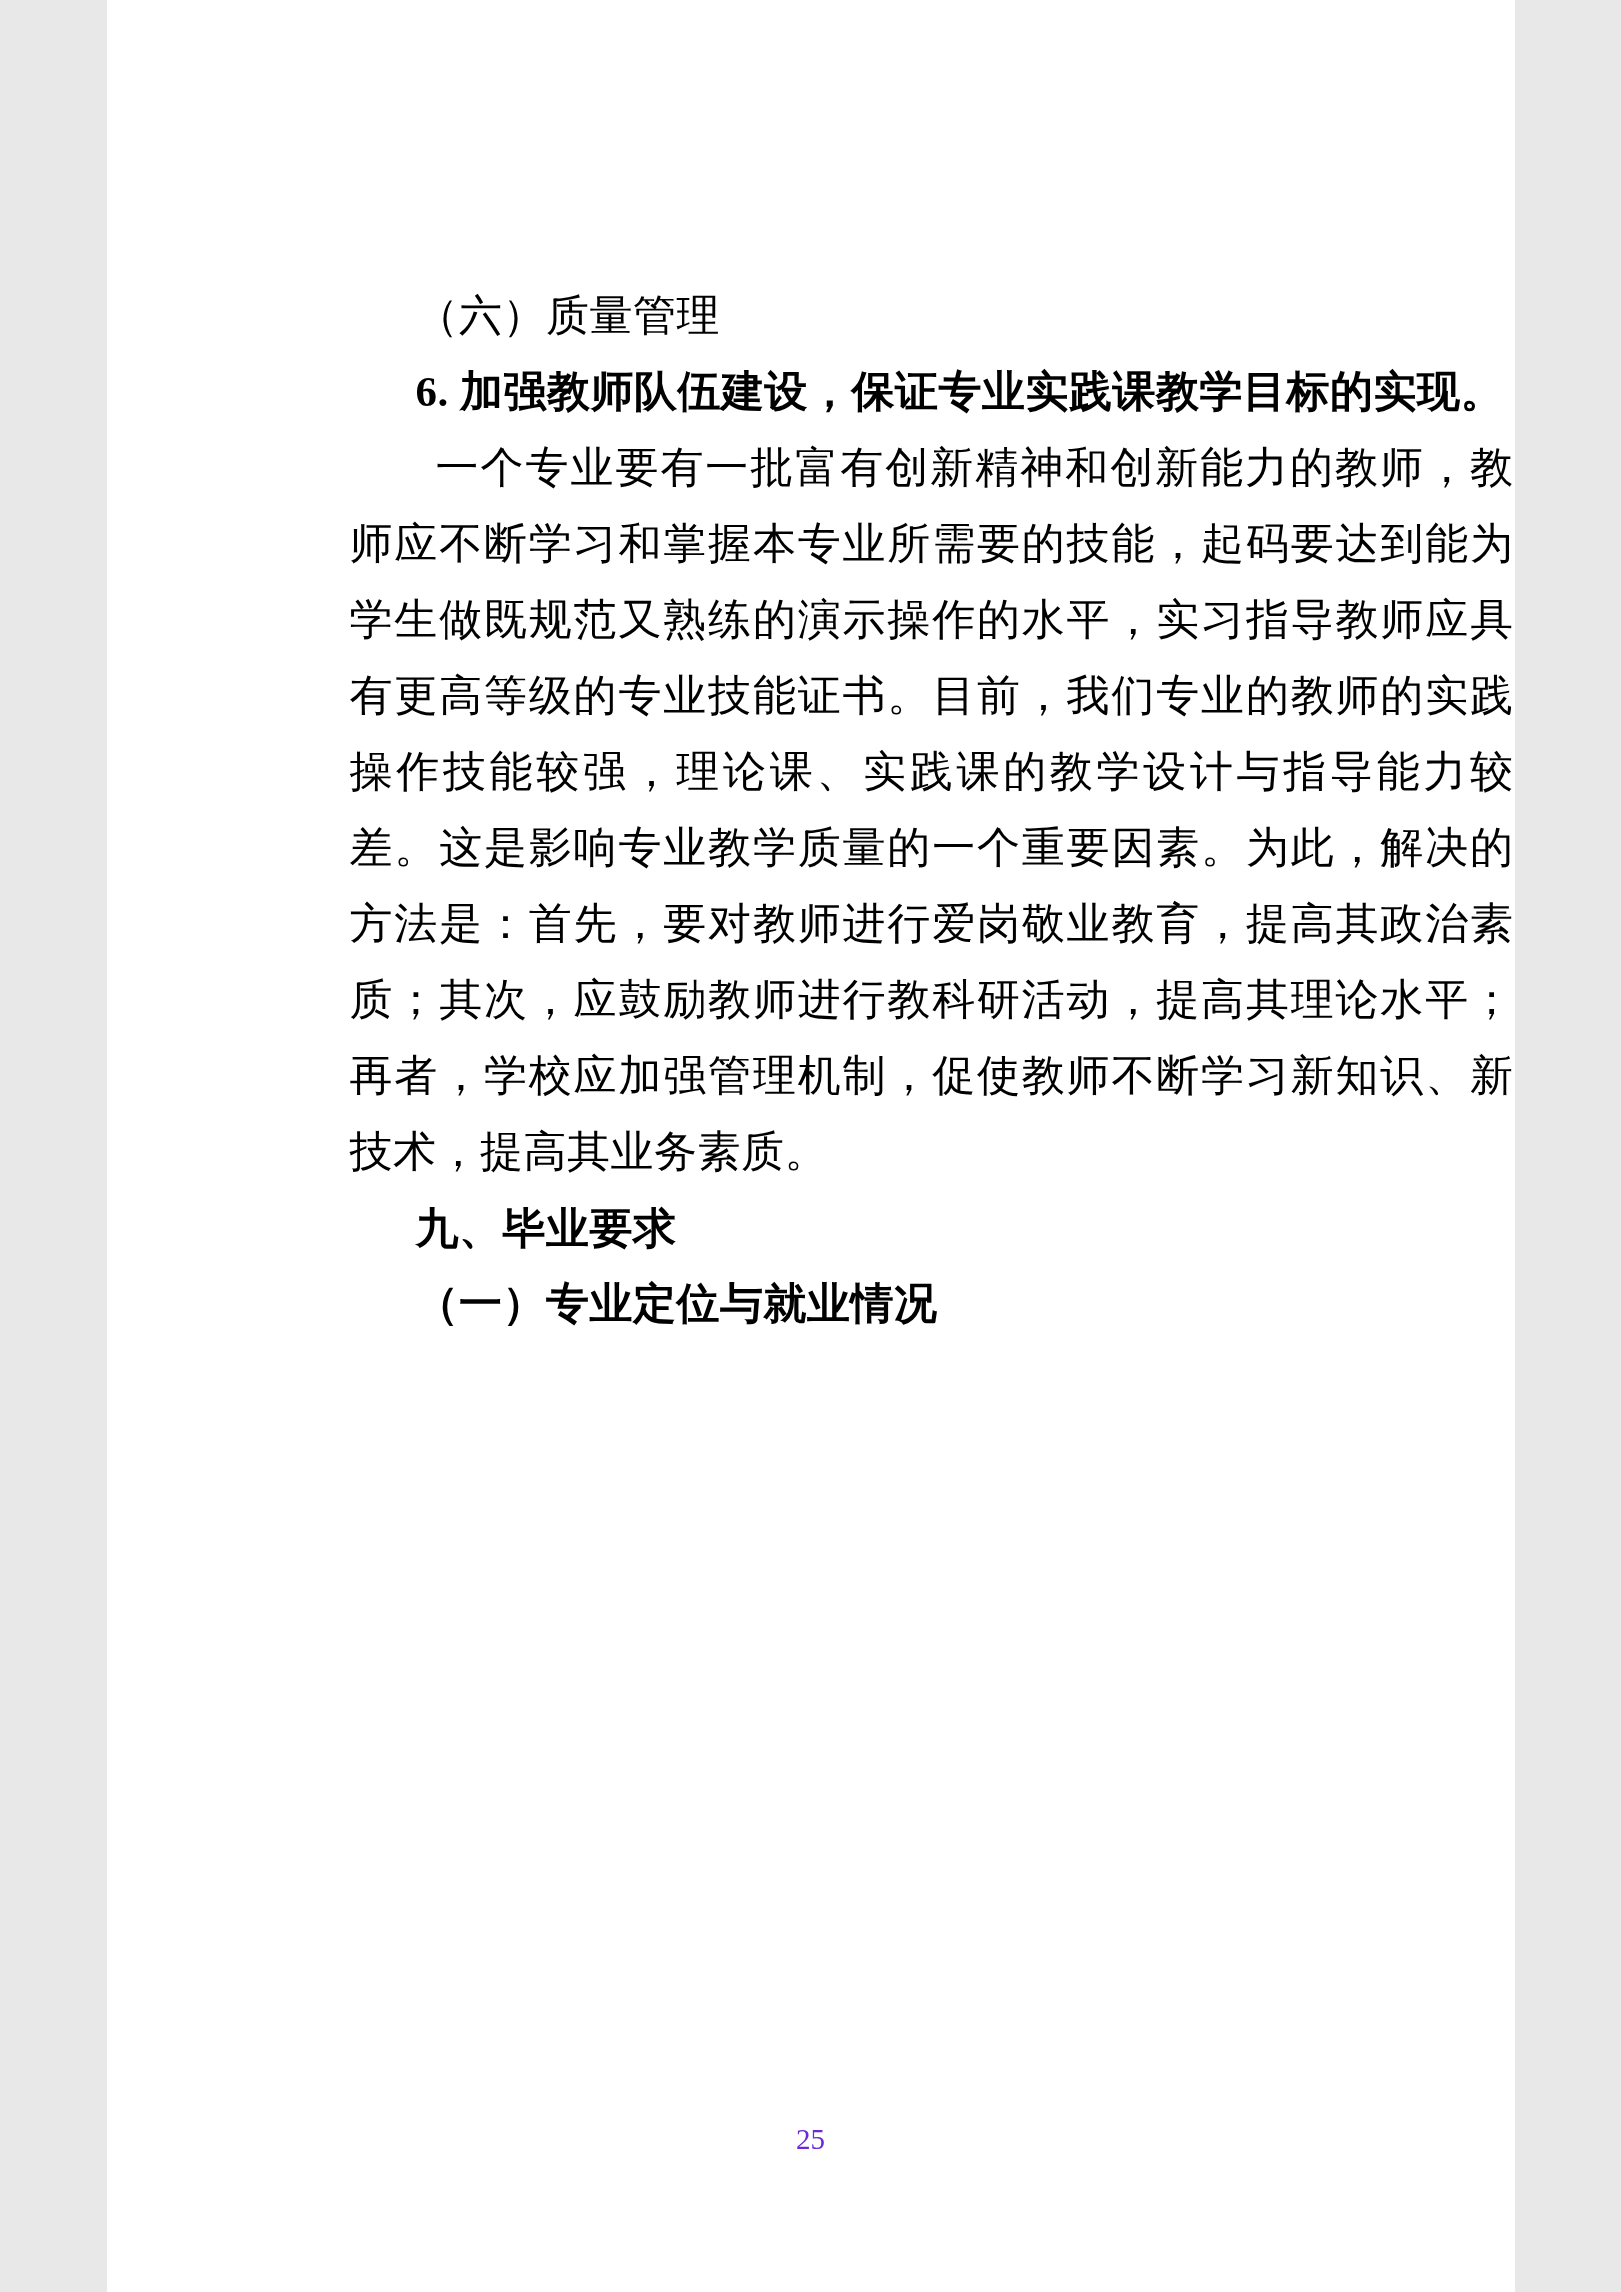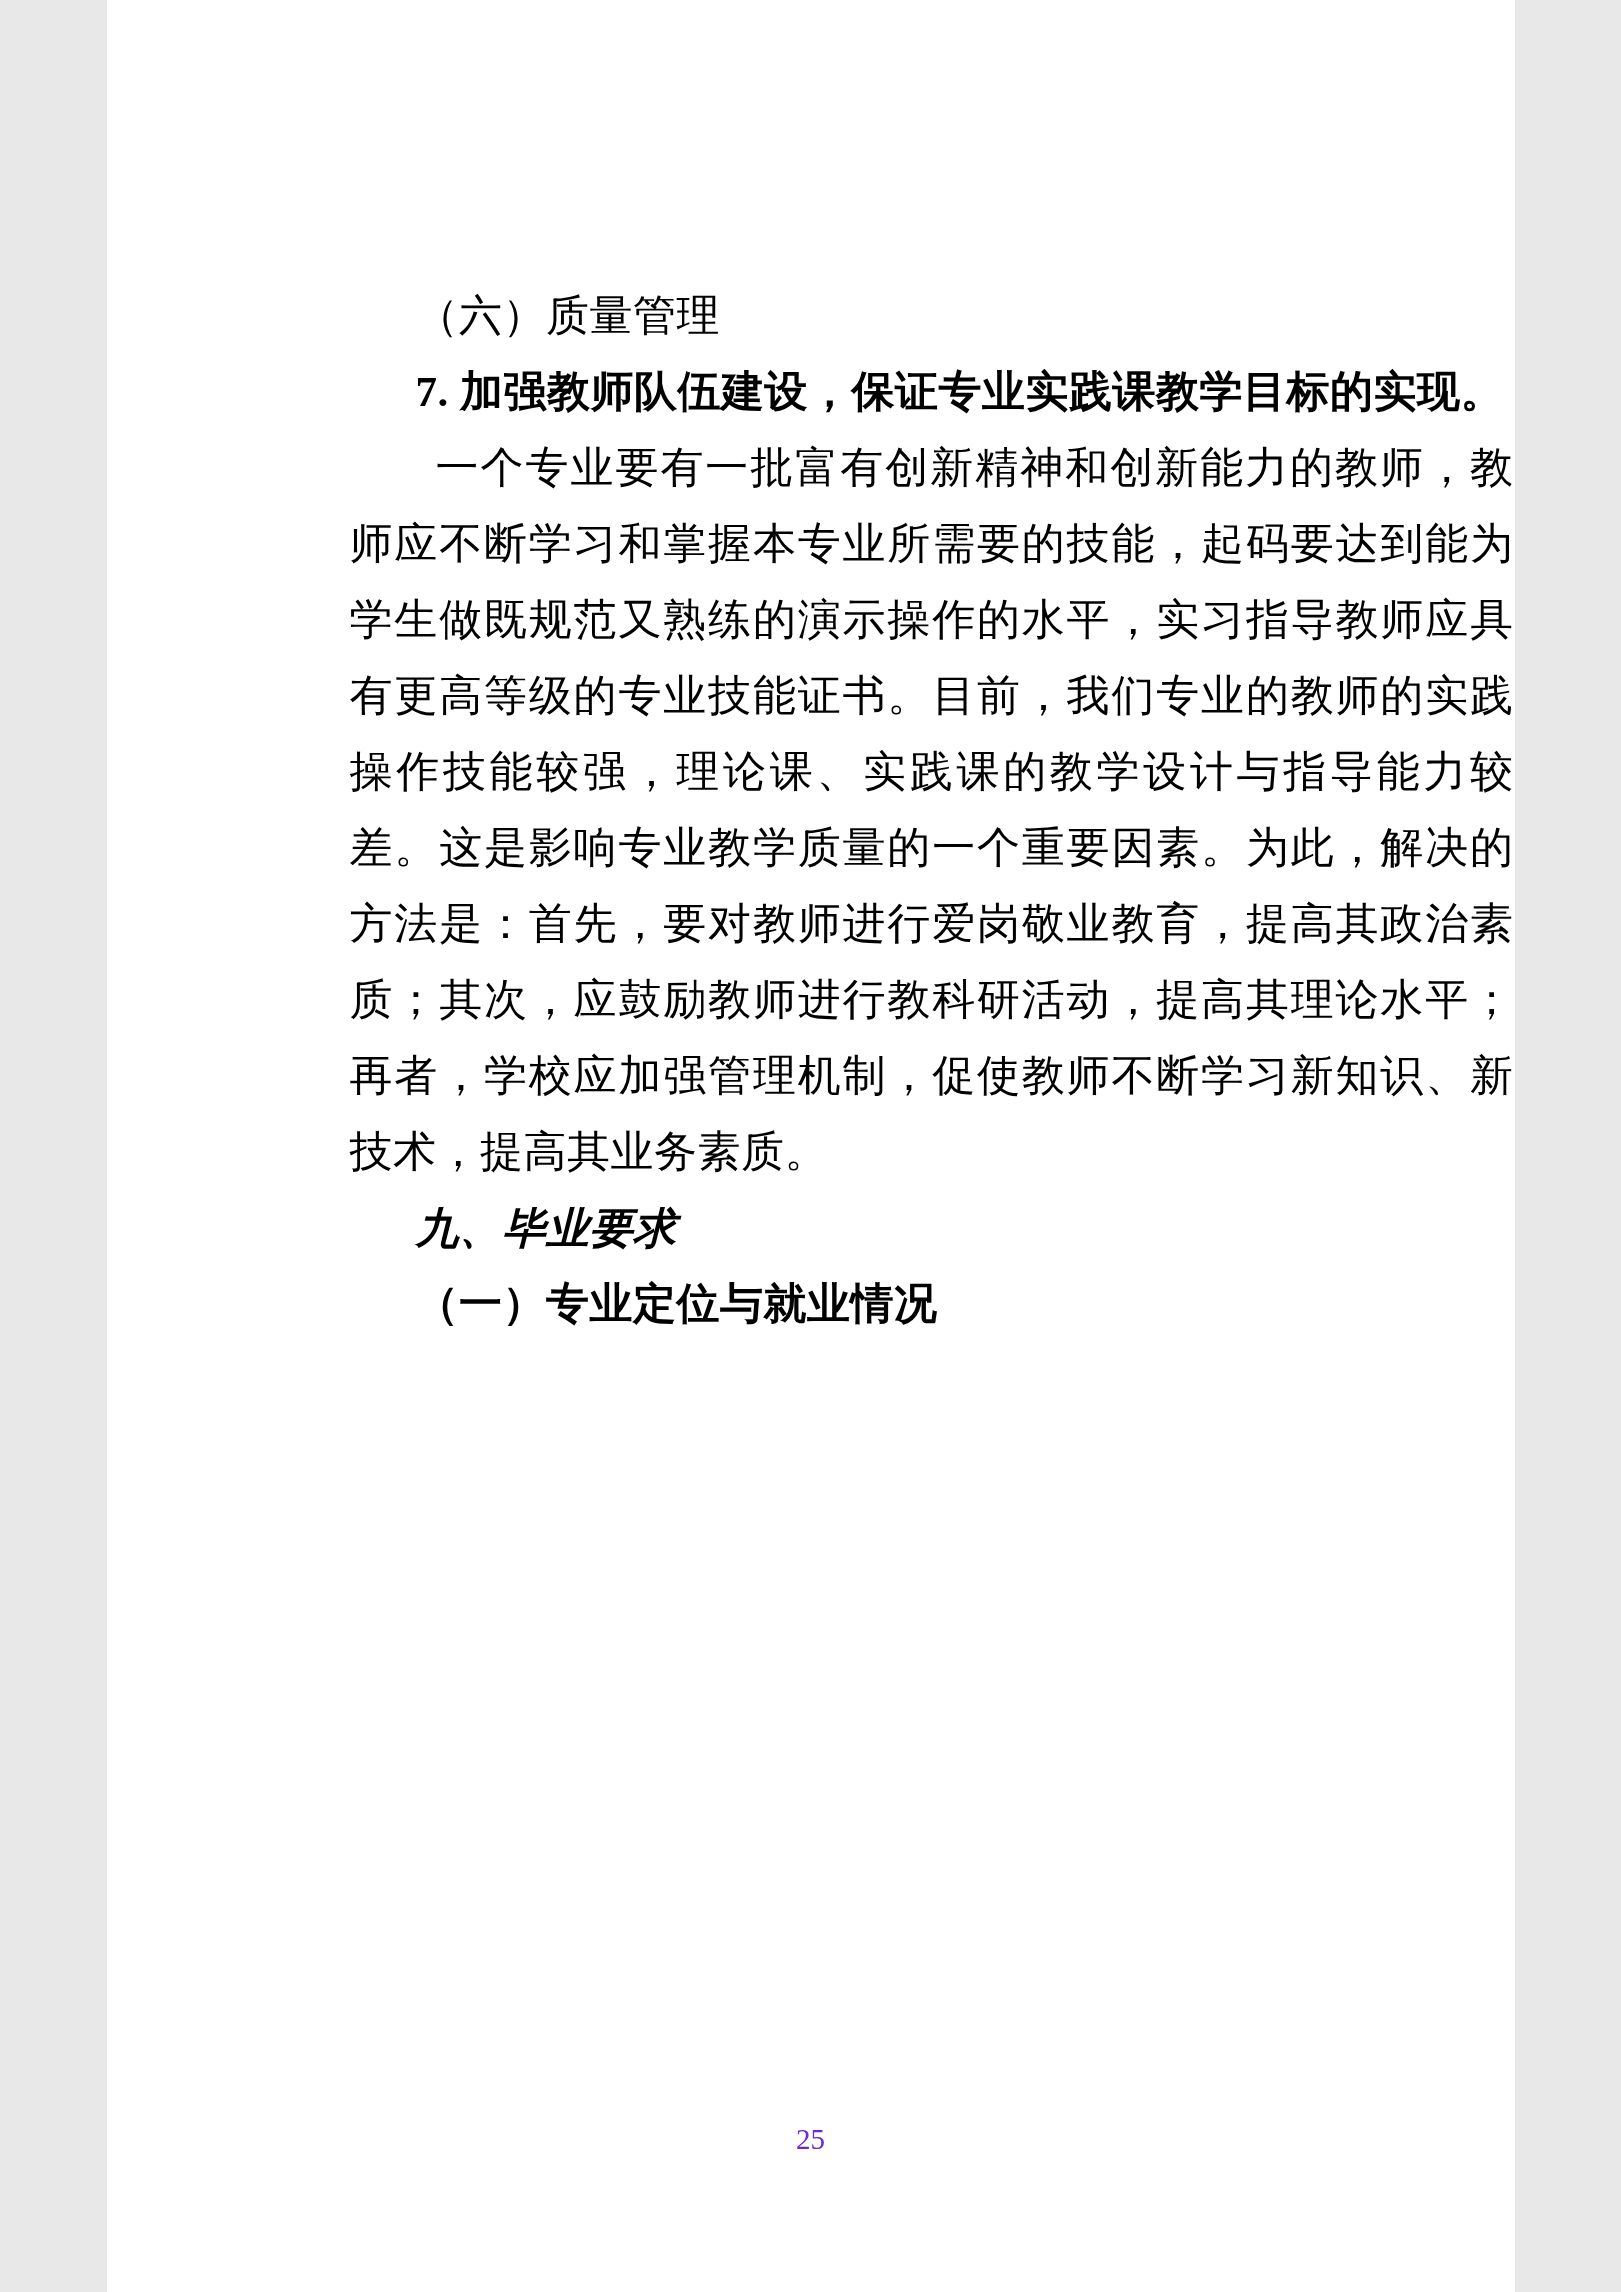--- a/index.html
+++ b/index.html
@@ -37,41 +37,40 @@
   }
   .kai-regular {
     font-weight: normal;
   }
   .kai-bold {
     font-weight: bold;
   }
   .hei-bold {
     font-family: "Liberation Sans", "DejaVu Sans", sans-serif;
     font-weight: bold;
-    font-style: italic;
   }
   .page-number {
     position: absolute;
     top: 2123px;
     left: 0;
     width: 100%;
     text-align: center;
     font-size: 29px;
     line-height: 33px;
     font-family: "Liberation Serif", "DejaVu Serif", serif;
     color: #6d28d9;
   }
 </style>
 </head>
 <body>
 
 <div class="page">
   <div class="content">
     <p class="para kai-regular">（六）质量管理</p>
-    <p class="para kai-bold">7. 加强教师队伍建设，保证专业实践课教学目标的实现。</p>
+    <p class="para kai-bold">6. 加强教师队伍建设，保证专业实践课教学目标的实现。</p>
     <p class="para kai-regular body-text">一个专业要有一批富有创新精神和创新能力的教师，教师应不断学习和掌握本专业所需要的技能，起码要达到能为学生做既规范又熟练的演示操作的水平，实习指导教师应具有更高等级的专业技能证书。目前，我们专业的教师的实践操作技能较强，理论课、实践课的教学设计与指导能力较差。这是影响专业教学质量的一个重要因素。为此，解决的方法是：首先，要对教师进行爱岗敬业教育，提高其政治素质；其次，应鼓励教师进行教科研活动，提高其理论水平；再者，学校应加强管理机制，促使教师不断学习新知识、新技术，提高其业务素质。</p>
     <p class="para hei-bold">九、毕业要求</p>
     <p class="para kai-bold">（一）专业定位与就业情况</p>
   </div>
 
   <div class="page-number">25</div>
 </div>
 
 
 </body></html>

